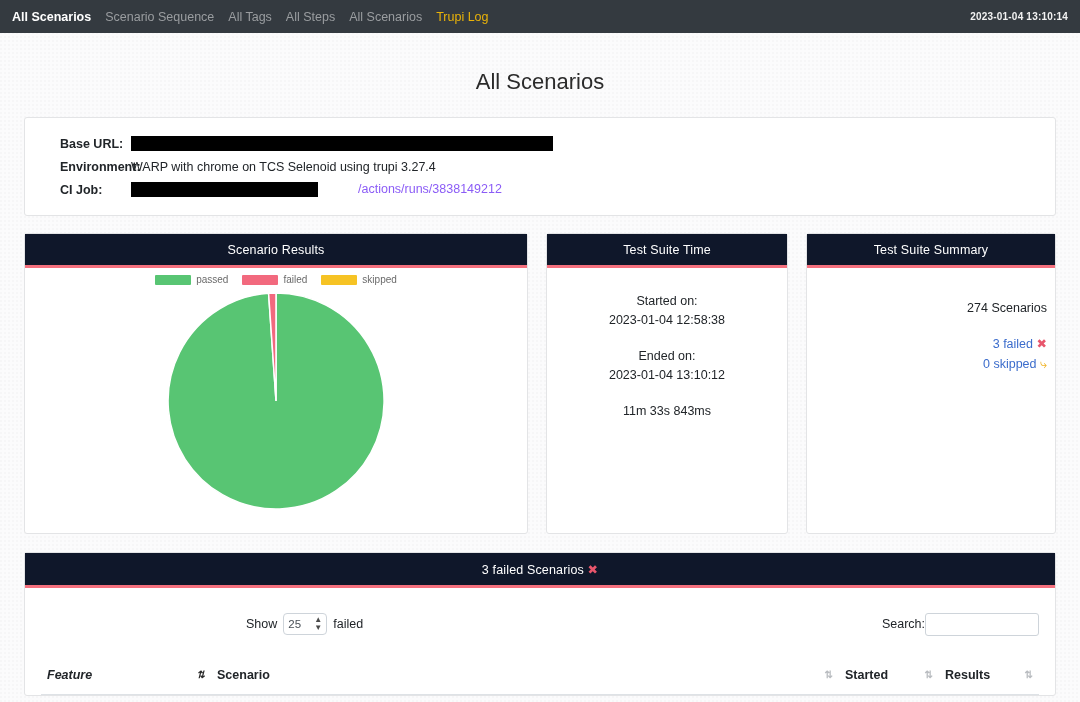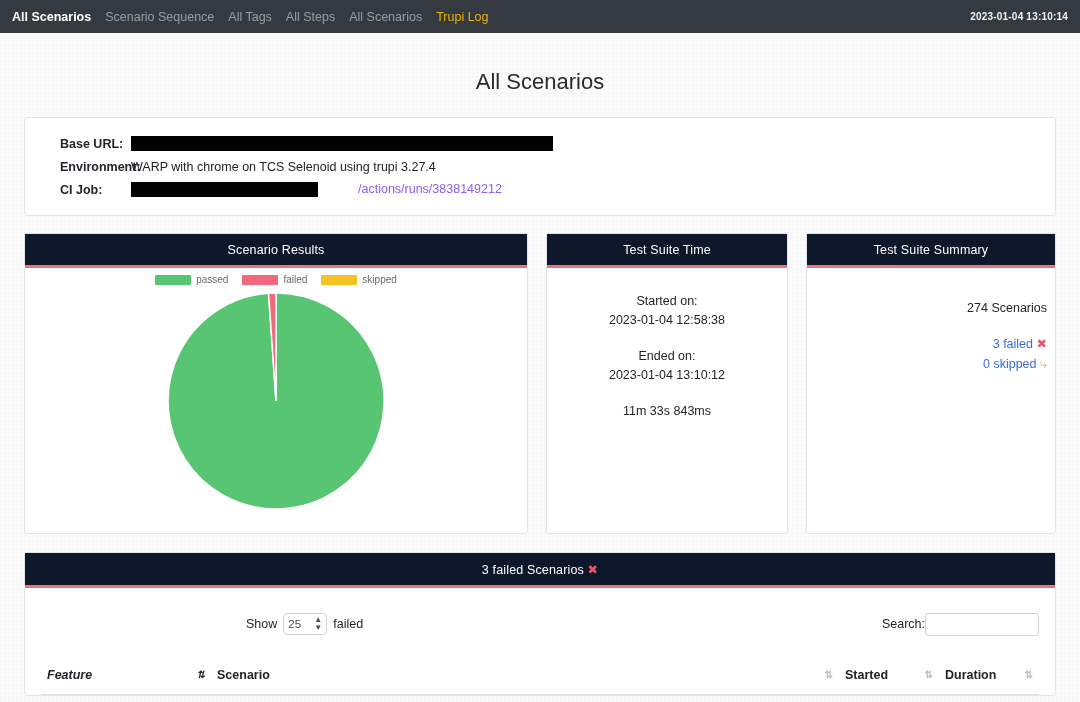--- a/index.html
+++ b/index.html
@@ -362,21 +362,21 @@
           </th>
           <th class="col-started">
             <div class="th-inner">
               <span>Started</span>
               <span class="th-spacer"></span>
               <span class="sort-ic">⇅</span>
             </div>
           </th>
           <th class="col-duration">
             <div class="th-inner">
-              <span>Duration</span>
+              <span>Results</span>
               <span class="th-spacer"></span>
               <span class="sort-ic">⇅</span>
             </div>
           </th>
         </tr>
       </thead>
       <tbody></tbody>
     </table>
   </div>
 </div>

